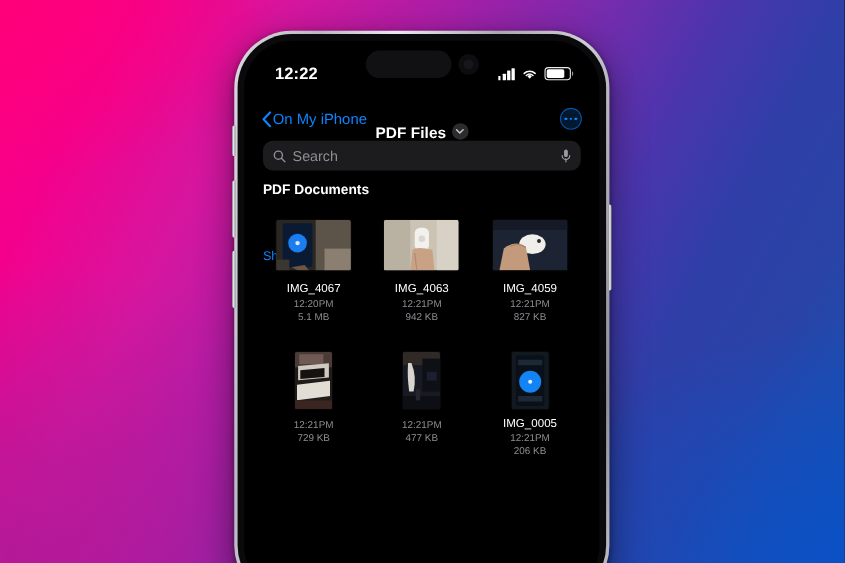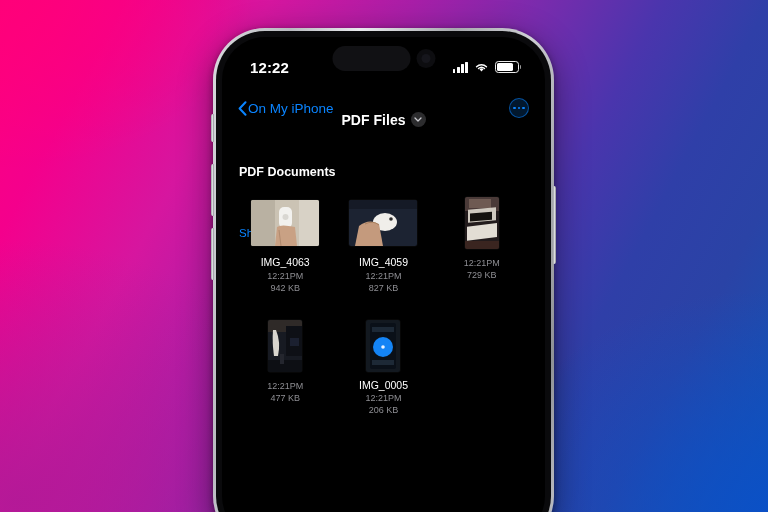--- a/index.html
+++ b/index.html
@@ -406,28 +406,59 @@
           </span>
         </div>
 
         <div id="more-button">
           <i></i>
             <i></i>
             <i></i>
         </div>
       </div>
 
+      <div id="search-bar">
+        <svg width="12" height="12" viewBox="0 0 14 14">
+          <circle cx="5.9" cy="5.9" r="4.3" stroke="#8e8e93" stroke-width="1.5" fill="none"></circle>
+          <path d="M9.2 9.2 L12.8 12.8" stroke="#8e8e93" stroke-width="1.5" stroke-linecap="round"></path>
+        </svg>
+        <span id="search-placeholder">Search</span>
+        <svg width="9" height="14" viewBox="0 0 10 15">
+          <rect x="3.1" y="0.8" width="3.8" height="7.6" rx="1.9" fill="#9b9ba0"></rect>
+          <path d="M1.2 7 A3.8 3.8 0 0 0 8.8 7" stroke="#9b9ba0" stroke-width="1.2" fill="none" stroke-linecap="round"></path>
+          <path d="M5 10.5 L5 13.2" stroke="#9b9ba0" stroke-width="1.2" stroke-linecap="round"></path>
+        </svg>
+      </div>
 
       <div id="section-header">
         <span id="section-title">PDF Documents</span>
         <span id="show-less">Show Less</span>
       </div>
 
       <div id="file-grid">
 
+        <div class="file-cell">
+          <div class="thumb-box">
+            <div class="thumb landscape">
+              <svg width="100%" height="100%" viewBox="0 0 68 46" preserveAspectRatio="none">
+                <rect width="68" height="46" fill="#2a2722"></rect>
+                <rect x="36" y="0" width="32" height="46" fill="#5c5349"></rect>
+                <rect x="44" y="26" width="24" height="20" fill="#8a7f70"></rect>
+                <rect x="6" y="3" width="27" height="40" rx="2" fill="#0b1a33"></rect>
+                <circle cx="19.5" cy="21" r="8.5" fill="#1a7ef0"></circle>
+                <circle cx="19.5" cy="21" r="2" fill="#dbeaff"></circle>
+                <path d="M14 43 L20 46 L30 46 L26 41 Z" fill="#6b5646"></path>
+                <rect x="0" y="36" width="12" height="10" fill="#3c3630"></rect>
+              </svg>
+            </div>
+          </div>
+          <div class="file-name">IMG_4067</div>
+          <div class="file-time">12:20PM</div>
+          <div class="file-size">5.1 MB</div>
+        </div>
 
         <div class="file-cell">
           <div class="thumb-box">
             <div class="thumb landscape">
               <svg width="100%" height="100%" viewBox="0 0 68 46" preserveAspectRatio="none">
                 <rect width="68" height="46" fill="#cbc3b4"></rect>
                 <rect x="0" y="0" width="24" height="46" fill="#b9b1a2"></rect>
                 <rect x="48" y="0" width="20" height="46" fill="#d8d2c6"></rect>
                 <rect x="28" y="7" width="13" height="21" rx="5" fill="#f2f1ee"></rect>
                 <circle cx="34.5" cy="17" r="3" fill="#d9d7d2"></circle>

